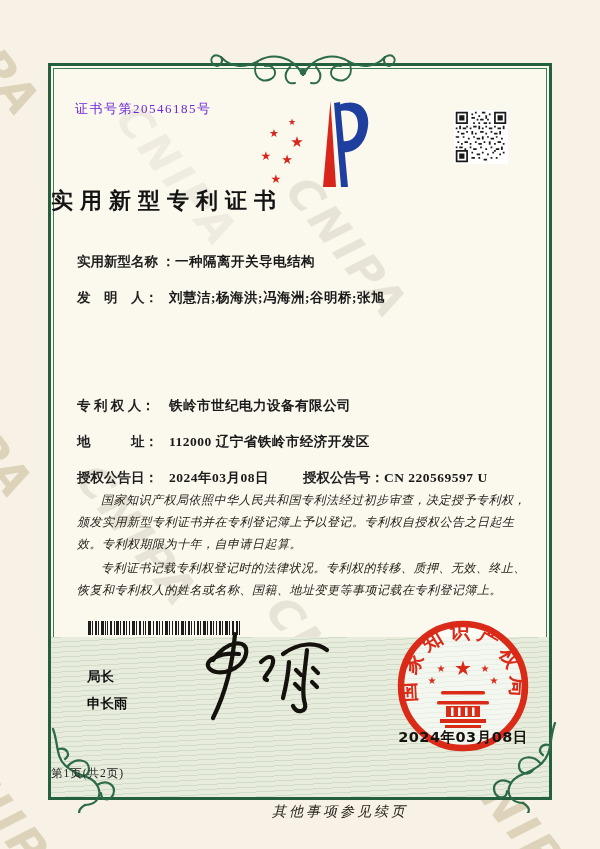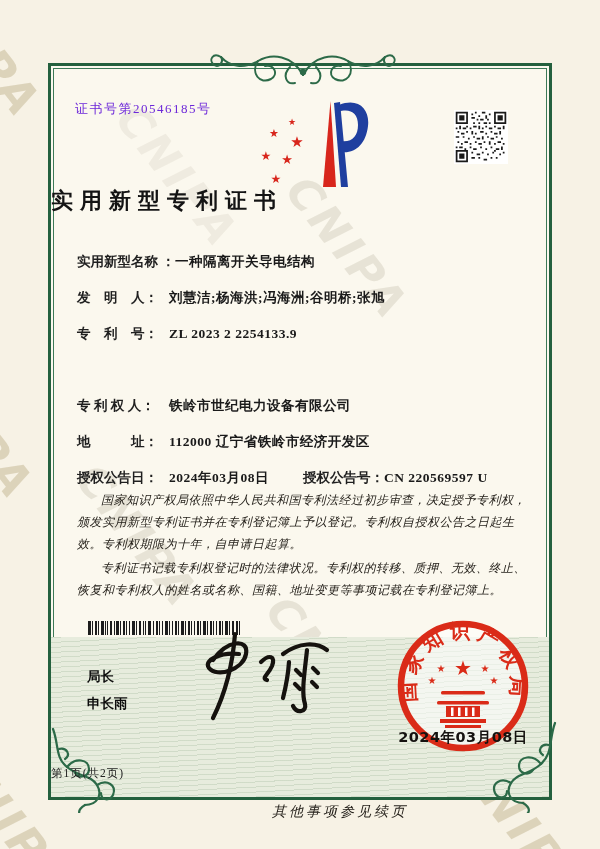--- a/index.html
+++ b/index.html
@@ -115,23 +115,20 @@
     </svg>
 
     <div class="abs title">实用新型专利证书</div>
 
     <div class="abs row" style="top:179px">
       <span class="lbl">实用新型名称 ：</span><span class="val">一种隔离开关导电结构</span>
     </div>
     <div class="abs row" style="top:215px">
       <span class="lbl">发　明　人：</span><span class="val">刘慧洁;杨海洪;冯海洲;谷明桥;张旭</span>
     </div>
-    <div class="abs row" style="top:251px">
-      <span class="lbl">专　利　号：</span><span class="val">ZL 2023 2 2254133.9</span>
-    </div>
     <div class="abs row" style="top:323px">
       <span class="lbl">专 利 权 人：</span><span class="val">铁岭市世纪电力设备有限公司</span>
     </div>
     <div class="abs row" style="top:359px">
       <span class="lbl">地　　　址：</span><span class="val">112000 辽宁省铁岭市经济开发区</span>
     </div>
     <div class="abs row" style="top:395px">
       <span class="lbl">授权公告日：</span><span class="val">2024年03月08日</span>
       <span class="grant2">
         <span class="lbl" style="min-width:0">授权公告号：</span><span class="val">CN 220569597 U</span>

